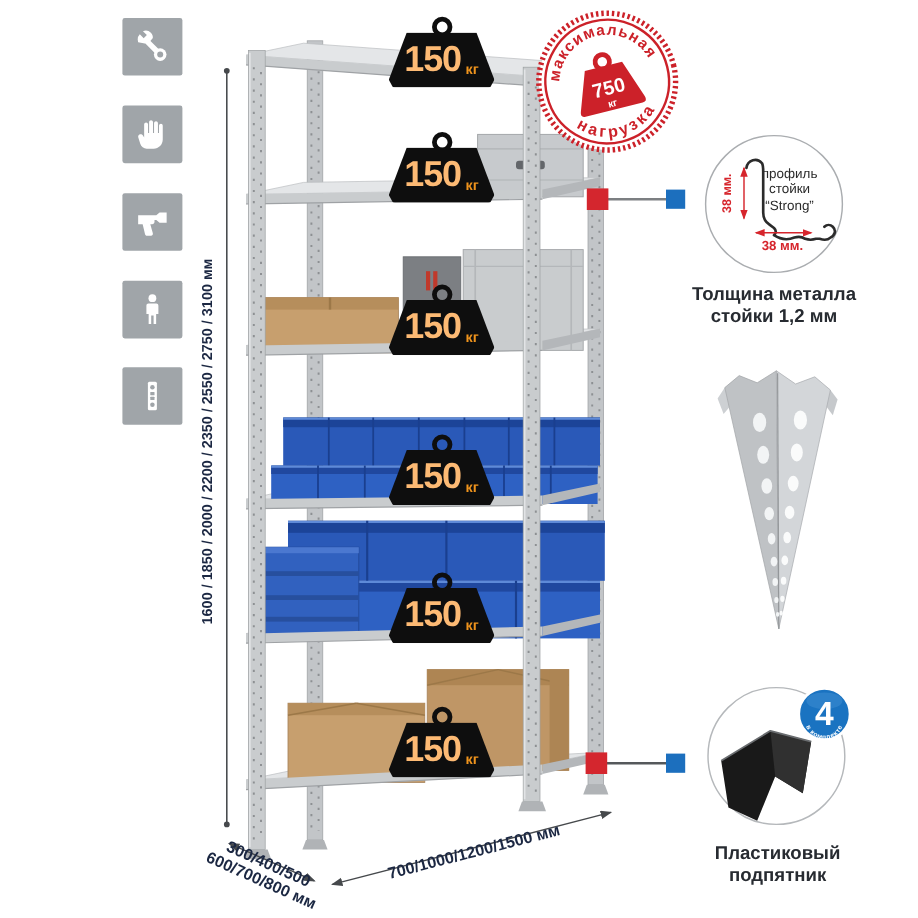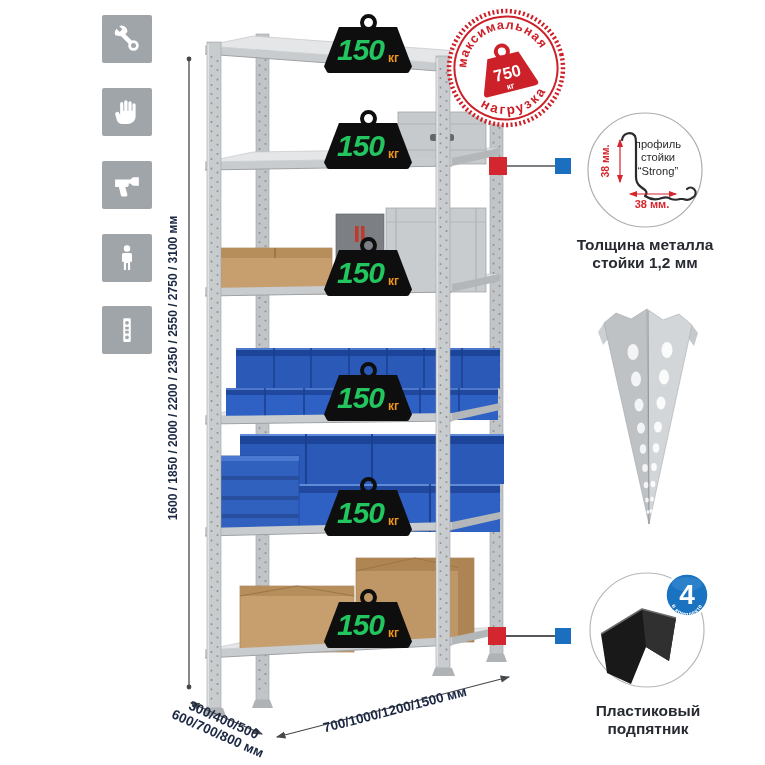--- a/index.html
+++ b/index.html
@@ -7,21 +7,21 @@
          font-family:"Liberation Sans",sans-serif;}
   .scene{position:absolute;left:0;top:0;z-index:1;}
   .icon-sq{position:absolute;left:102px;width:50px;height:48px;background:#a0a5a9;
            border-radius:2px;display:flex;align-items:center;justify-content:center;z-index:2;}
   .weight{position:absolute;left:324px;width:88px;text-align:center;z-index:5;}
   .w-ring{display:block;width:17px;height:17px;border:4.5px solid #0e0e0e;border-radius:50%;
           margin:0 auto -4px auto;box-sizing:border-box;background:transparent;}
   .w-body{position:relative;height:46px;background:#0e0e0e;border-radius:5px;
           clip-path:polygon(17% 0,83% 0,100% 86%,96% 100%,4% 100%,0 86%);
           display:flex;align-items:center;justify-content:center;gap:4px;}
-  .w-val{color:#22c55e;font-size:30px;font-weight:800;line-height:1;letter-spacing:-1px;font-style:italic;}
+  .w-val{color:#fdba74;font-size:30px;font-weight:800;line-height:1;letter-spacing:-1px;}
   .w-unit{color:#f0941d;font-size:12px;font-weight:700;align-self:flex-end;margin-bottom:8px;}
   svg text{font-family:"Liberation Sans",sans-serif;}
 </style>
 </head>
 <body>
 
 <div class="stage">
 
   <div class="icon-sq" style="top:15px">
     <svg width="30" height="30" viewBox="0 0 24 24">

